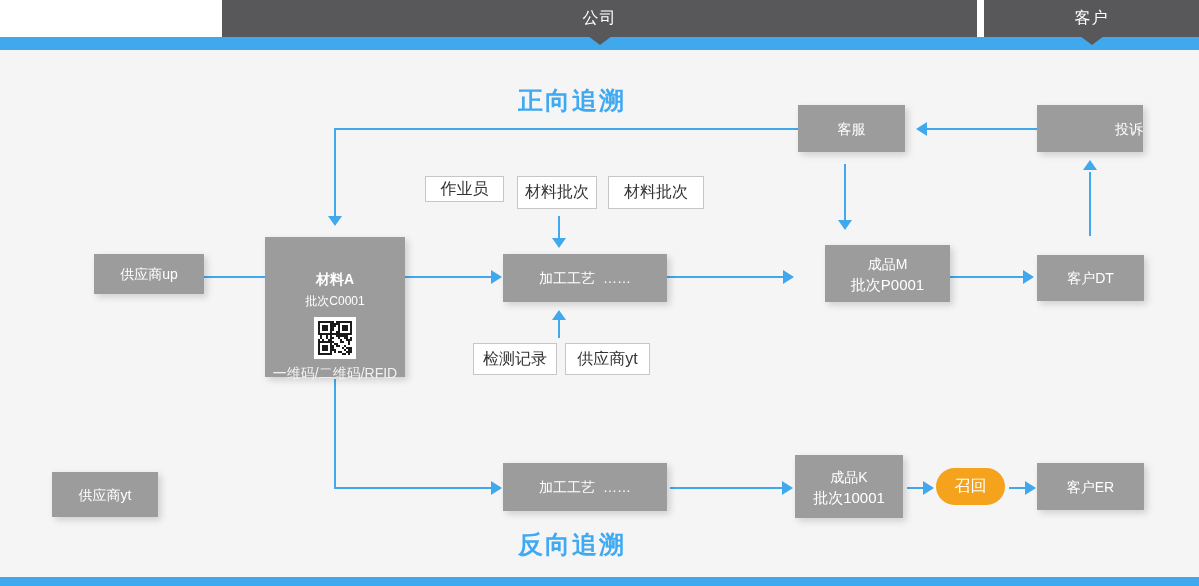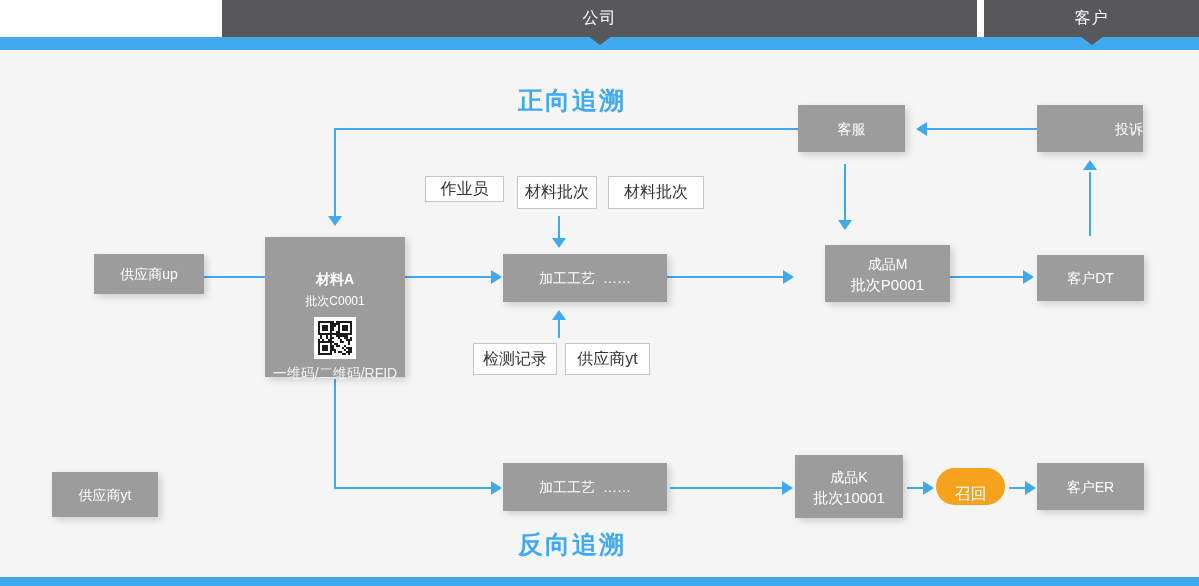--- a/index.html
+++ b/index.html
@@ -34,21 +34,21 @@
   .node .t2{font-size:15px;line-height:19px;}
   .node.material .t2{font-size:12px;margin-top:2px;}
   .node .caption{font-size:14px;color:#F2F2F2;margin-top:6px;}
 
   
   .tag{position:absolute;background:#fff;border:1px solid #C6C6C6;color:#333;font-size:16px;
     display:flex;align-items:center;justify-content:center;}
 
   
   .pill{position:absolute;background:var(--recall-orange);color:#fff;font-size:16px;border-radius:19px;
-    display:flex;align-items:flex-end;justify-content:center;}
+    display:flex;align-items:center;justify-content:center;}
 
   
   .hl{position:absolute;height:2px;background:var(--accent-blue);}
   .vl{position:absolute;width:2px;background:var(--accent-blue);}
   .ah{position:absolute;width:0;height:0;}
   .ah.r{border-top:7px solid transparent;border-bottom:7px solid transparent;border-left:11px solid var(--accent-blue);}
   .ah.l{border-top:7px solid transparent;border-bottom:7px solid transparent;border-right:11px solid var(--accent-blue);}
   .ah.d{border-left:7px solid transparent;border-right:7px solid transparent;border-top:10px solid var(--accent-blue);}
   .ah.u{border-left:7px solid transparent;border-right:7px solid transparent;border-bottom:10px solid var(--accent-blue);}
 

